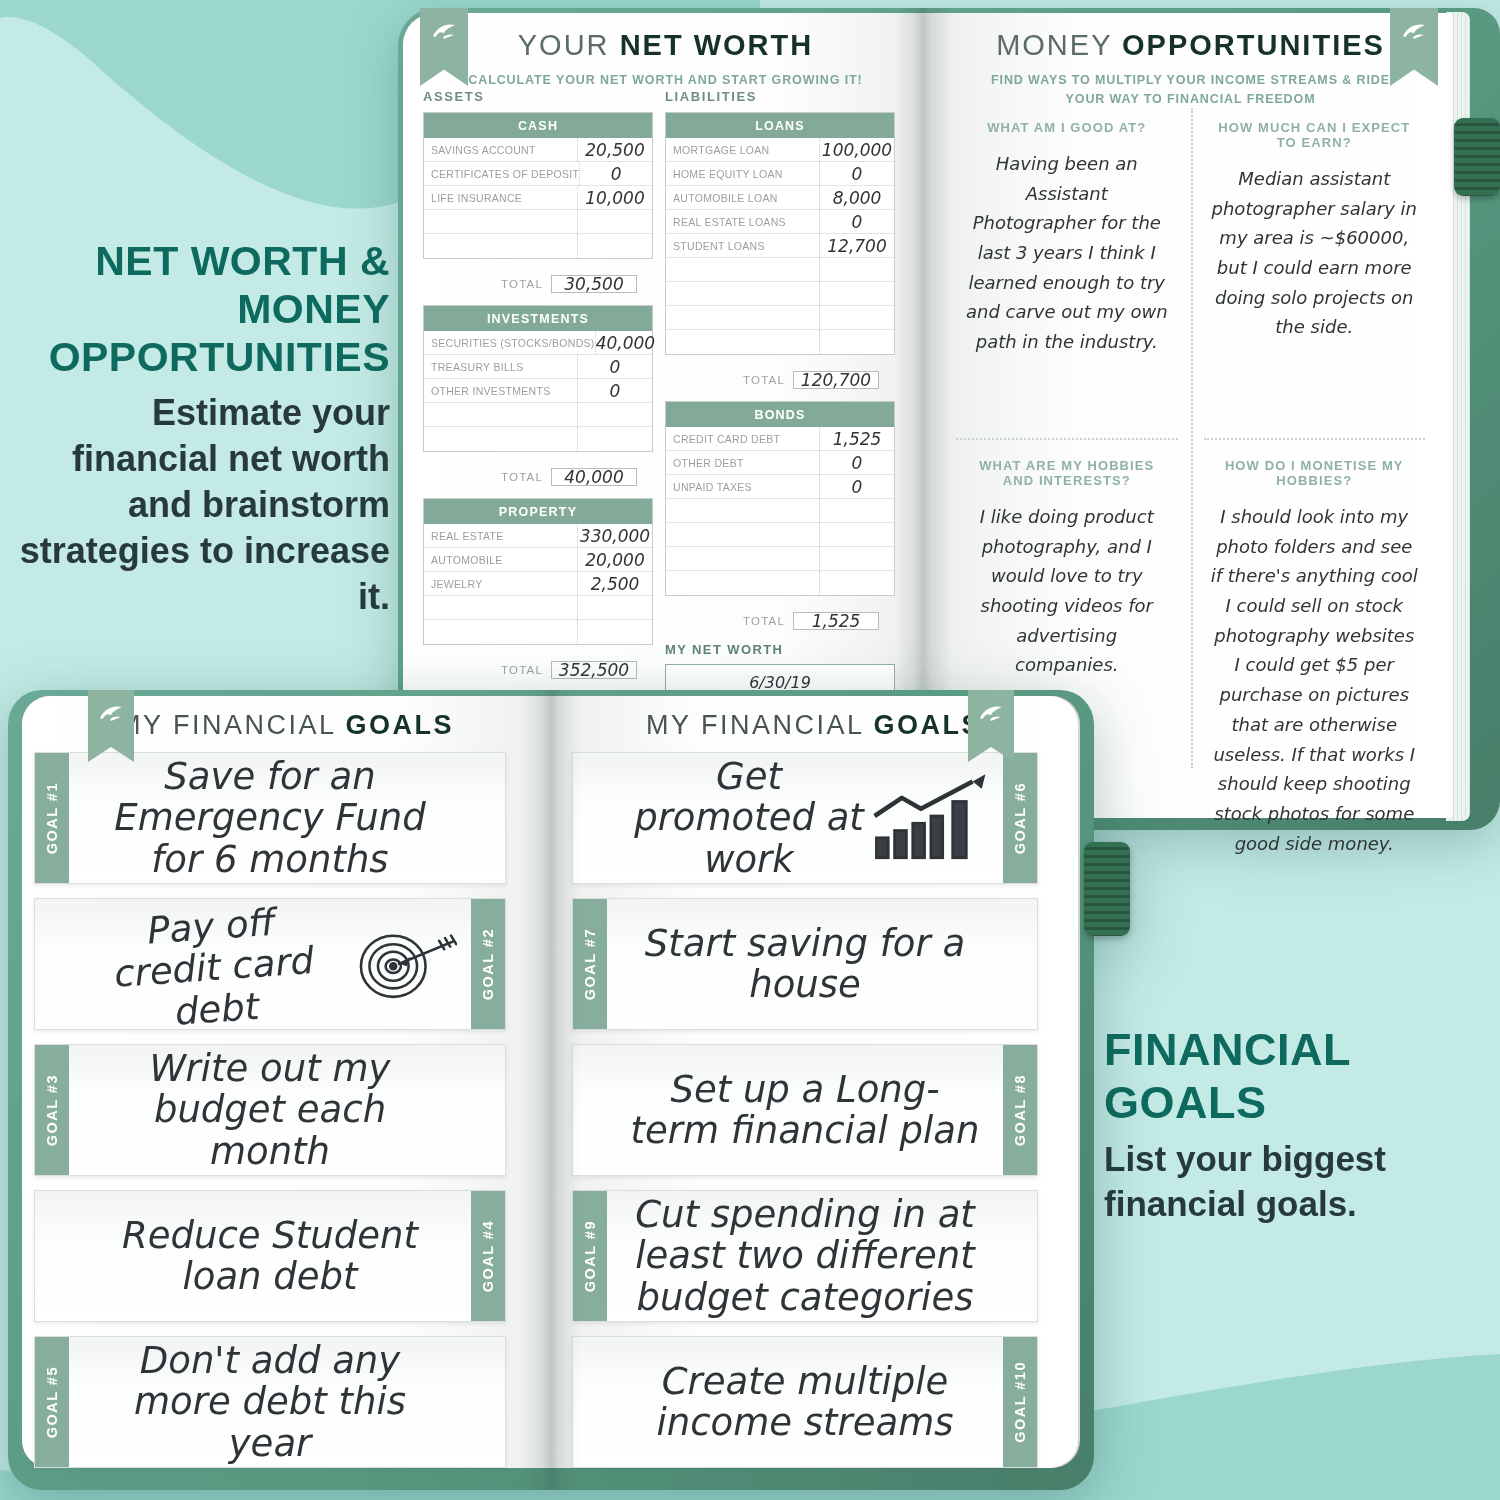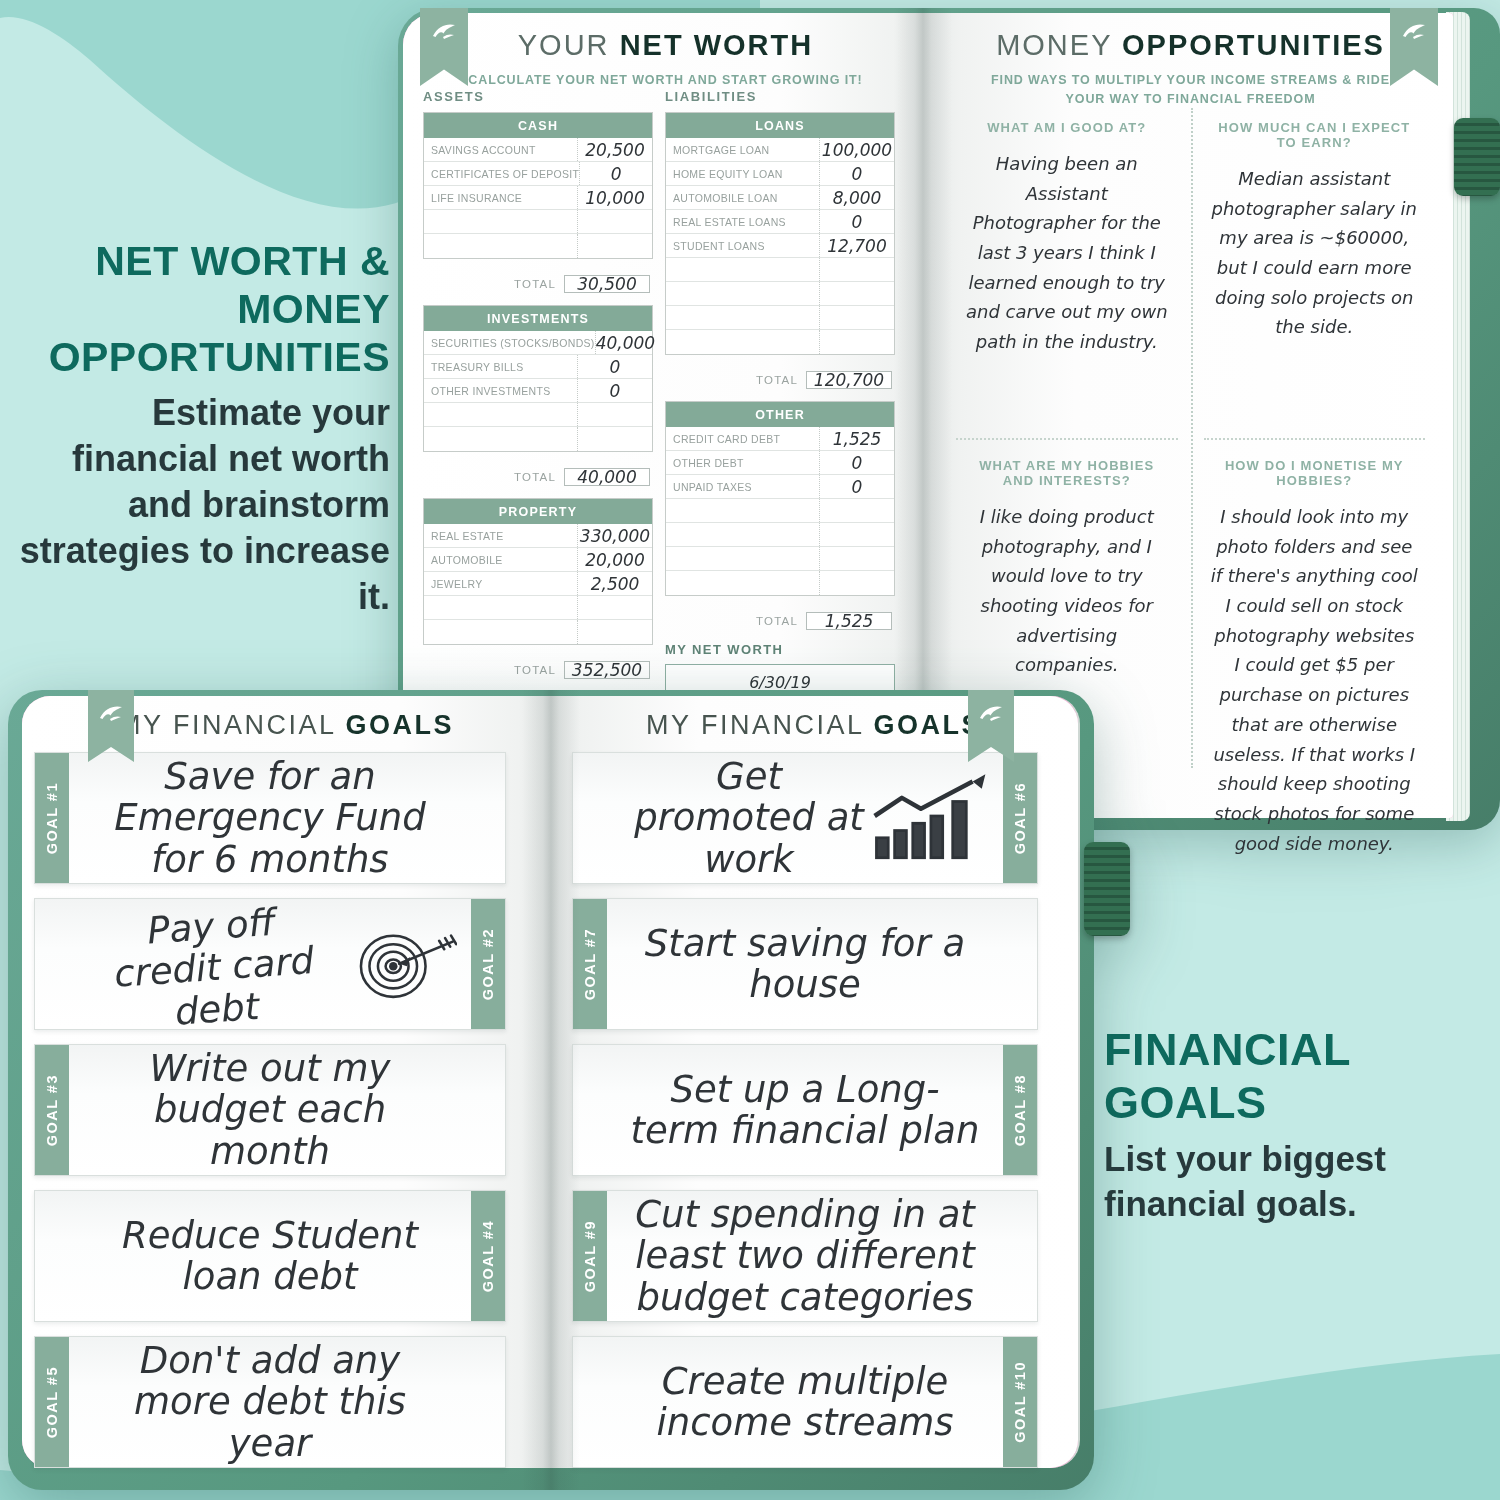--- a/index.html
+++ b/index.html
@@ -59,21 +59,21 @@
   .nw-table { border:1px solid #c6ccc9; background:#fff; margin-bottom:10px; }
   .nw-table-head { height:25px; background:#83aa98; color:#fff; font-size:12.5px; font-weight:700; letter-spacing:1.2px;
     display:flex; align-items:center; justify-content:center; }
   .nw-row { display:flex; height:24px; border-bottom:1px solid #e0e4e2; }
   .nw-row:last-child { border-bottom:none; }
   .nw-label { flex:1; font-size:10.5px; color:#98a19e; letter-spacing:.3px; display:flex; align-items:center; padding-left:7px;
     border-right:1px dotted #c5cbc8; white-space:nowrap; overflow:visible; }
   .nw-value { width:74px; display:flex; align-items:center; justify-content:center; }
   .hand { font-family:"DejaVu Sans", sans-serif; font-style:italic; color:#2f3438; }
   .nw-value .hand { font-size:17px; }
-  .nw-total { display:flex; height:30px; align-items:center; justify-content:flex-end; margin:4px 3px 6px; }
+  .nw-total { display:flex; height:30px; align-items:center; justify-content:flex-end; margin:4px 16px 6px; }
   .nw-total-label { font-size:11.5px; letter-spacing:1.2px; color:#9aa3a0; margin-right:8px; }
   .nw-total-value { width:86px; height:18px; border:1px solid #b4bdba; background:#fff; display:flex; align-items:center; justify-content:center; }
   .nw-total-value .hand { font-size:17px; }
   .nwbox-label { font-size:13px; font-weight:700; letter-spacing:1.4px; color:#5f8376; margin:4px 0 7px; }
   .nw-networth-box { border:1.5px solid #8fb0a3; background:#fff; height:92px; text-align:center; padding-top:8px; }
   .nw-date { font-size:16px; display:inline-block; }
   .nw-date-line { width:150px; height:1px; background:#c4cac7; margin:2px auto 2px; }
   .nw-date-label { font-size:8.5px; letter-spacing:1.5px; color:#a9b2af; }
 
   
@@ -329,21 +329,21 @@
                 </div>
               </div>
             </div>
             <div class="nw-total">
               <span class="nw-total-label">TOTAL</span>
               <div class="nw-total-value">
                 <span class="hand">120,700</span>
               </div>
             </div>
             <div class="nw-table">
-              <div class="nw-table-head">OTHER</div>
+              <div class="nw-table-head">BONDS</div>
               <div class="nw-row">
                 <div class="nw-label">CREDIT CARD DEBT</div>
                 <div class="nw-value">
                   <span class="hand">1,525</span>
                 </div>
               </div>
               <div class="nw-row">
                 <div class="nw-label">OTHER DEBT</div>
                 <div class="nw-value">
                   <span class="hand">0</span>

